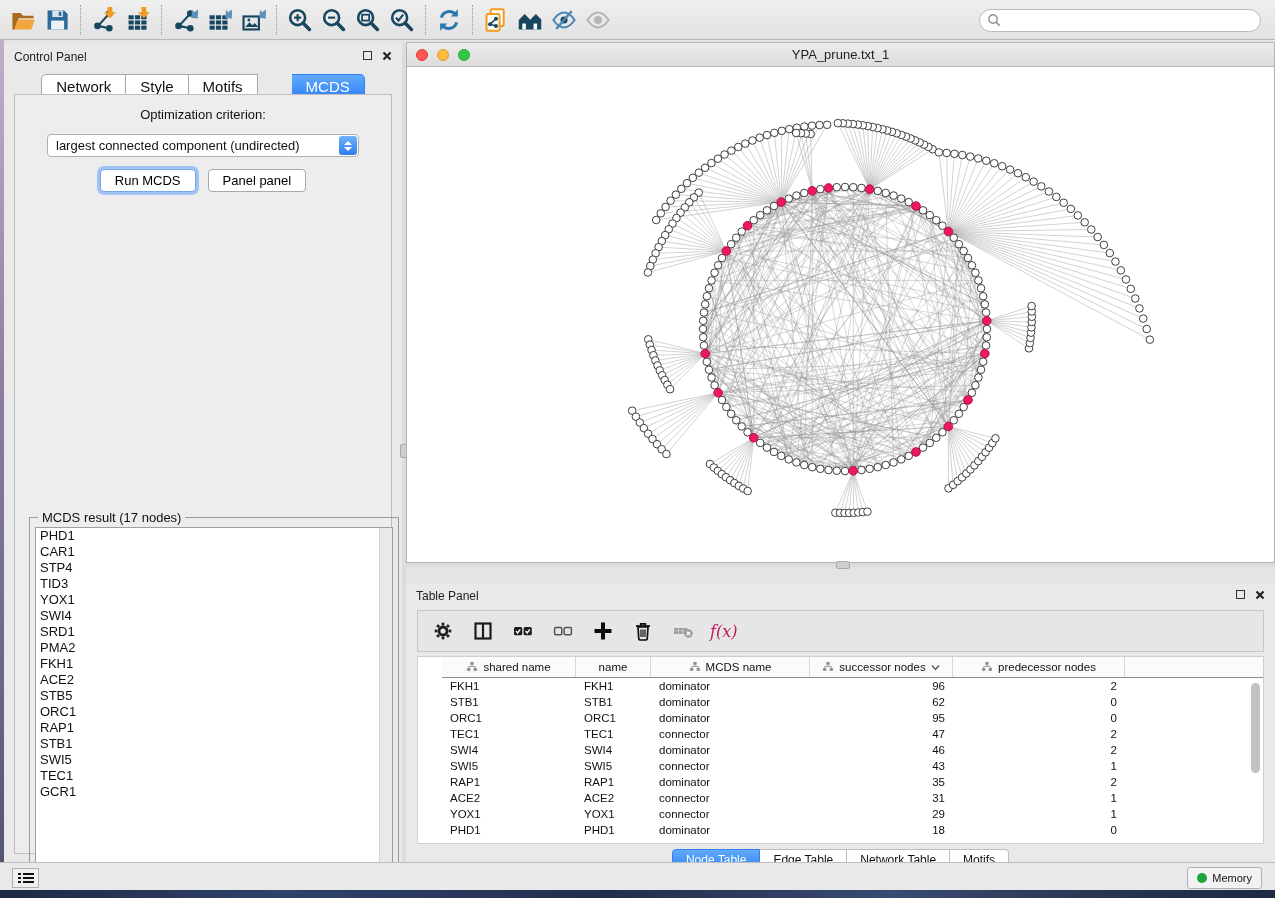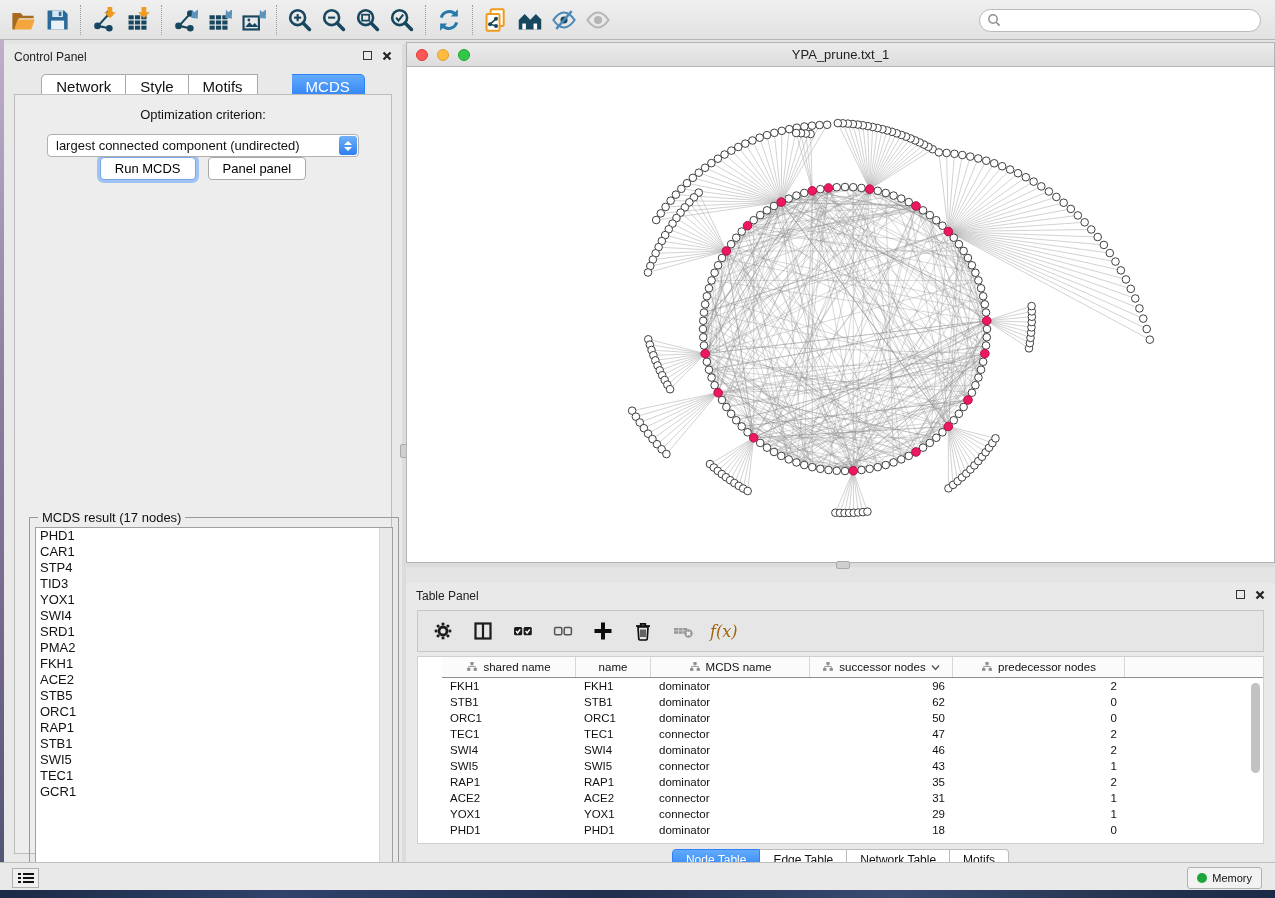--- a/index.html
+++ b/index.html
@@ -40,21 +40,21 @@
   .opt-label { text-align:center; font-size:13px; margin-top:12px; }
   .dropdown { position:relative; margin:12px auto 0; width:312px; height:23px; background:#fff;
     border:1px solid #b0b0b0; border-radius:4px; font-size:13px; line-height:21px;
     padding-left:8px; cursor:pointer; }
   .dd-stepper { position:absolute; right:1px; top:1px; width:18px; height:19px; border-radius:3px;
     background:linear-gradient(#6fb1f9,#2e7ef0); display:flex; flex-direction:column;
     align-items:center; justify-content:center; gap:2px; }
   .dd-stepper i { width:0; height:0; border-left:4px solid transparent; border-right:4px solid transparent; }
   .dd-up { border-bottom:4px solid #fff; }
   .dd-dn { border-top:4px solid #fff; }
-  .cp-buttons { display:flex; justify-content:center; gap:12px; }
+  .cp-buttons { display:flex; justify-content:center; gap:12px; margin-top:12px; }
   .btn { font-size:13px; height:23px; padding:0 14px; background:#fff; border:1px solid #a9a9a9;
     border-radius:4px; cursor:pointer; font-family:inherit; }
   .btn.focused { box-shadow:0 0 0 3px rgba(96,160,248,.55); border-color:#78a9e6; }
 
   .groupbox { position:absolute; left:14px; top:422px; width:370px; height:424px;
     border:1px solid #9a9a9a; }
   .groupbox-label { position:absolute; left:8px; top:-8px; background:#ededed; padding:0 4px; font-size:13px; }
   .mcds-list { position:absolute; left:5px; top:9px; width:358px; height:354px; background:#fff;
     border:1px solid #9f9f9f; font-size:13px; overflow:hidden; }
   .mcds-item { height:16px; line-height:16px; padding-left:4px; }
@@ -78,21 +78,21 @@
   .light { width:12px; height:12px; border-radius:50%; cursor:pointer; }
   .net-canvas { position:relative; width:100%; height:495px; background:#fff; overflow:hidden; }
 
   
   .table-panel { position:absolute; left:406px; top:583px; width:869px; height:295px; background:#e9e9e9; }
   .tp-toolbar { position:absolute; left:11px; top:27px; width:847px; height:42px;
     background:#e6e6e6; border:1px solid #c6c6c6; display:flex; align-items:center; padding-left:12px; gap:14px; }
   .tp-btn { width:26px; height:26px; display:flex; align-items:center; justify-content:center; cursor:pointer; }
   .tp-btn.disabled { cursor:default; }
   .fx-label { font-family:"DejaVu Serif","Liberation Serif",serif; font-style:italic;
-    font-size:16px; color:#a16207; }
+    font-size:16px; color:#be185d; }
 
   .table-wrap { position:absolute; left:11px; top:73px; width:847px; height:188px;
     background:#fff; border:1px solid #cfcfcf; overflow:hidden;padding-left:24px; }
   .thead { display:grid; grid-template-columns:134px 75px 159px 143px 172px 1fr; height:21px;
     background:#fbfbfb; border-bottom:1px solid #8e8e8e; }
   .th { display:flex; align-items:center; justify-content:center; gap:5px; font-size:11.5px;
     border-right:1px solid #d8d8d8; color:#111; cursor:pointer; white-space:nowrap; overflow:hidden; }
   .th:last-child { border-right:none; }
   .trow { display:grid; grid-template-columns:134px 75px 159px 143px 172px 1fr; height:16px;
     font-size:11.5px; line-height:16px; }
@@ -1323,21 +1323,21 @@
           <div class="td">STB1</div>
           <div class="td">dominator</div>
           <div class="td num">62</div>
           <div class="td num">0</div>
           <div></div>
         </div>
         <div class="trow">
           <div class="td">ORC1</div>
           <div class="td">ORC1</div>
           <div class="td">dominator</div>
-          <div class="td num">50</div>
+          <div class="td num">95</div>
           <div class="td num">0</div>
           <div></div>
         </div>
         <div class="trow">
           <div class="td">TEC1</div>
           <div class="td">TEC1</div>
           <div class="td">connector</div>
           <div class="td num">47</div>
           <div class="td num">2</div>
           <div></div>

